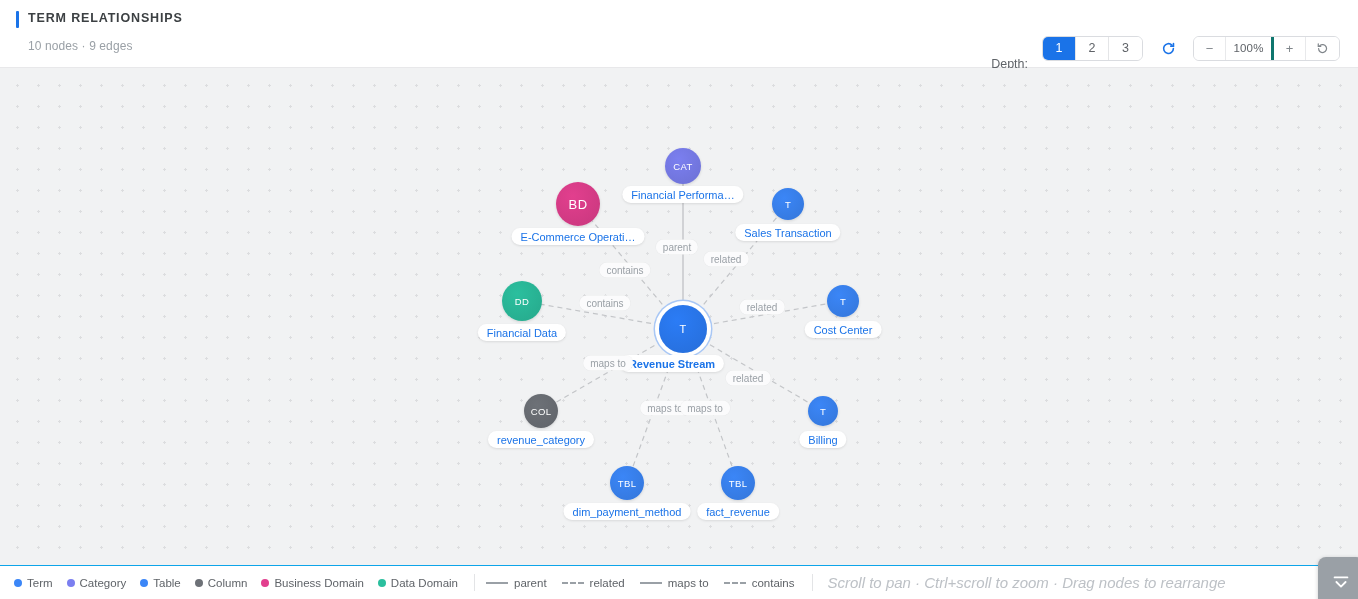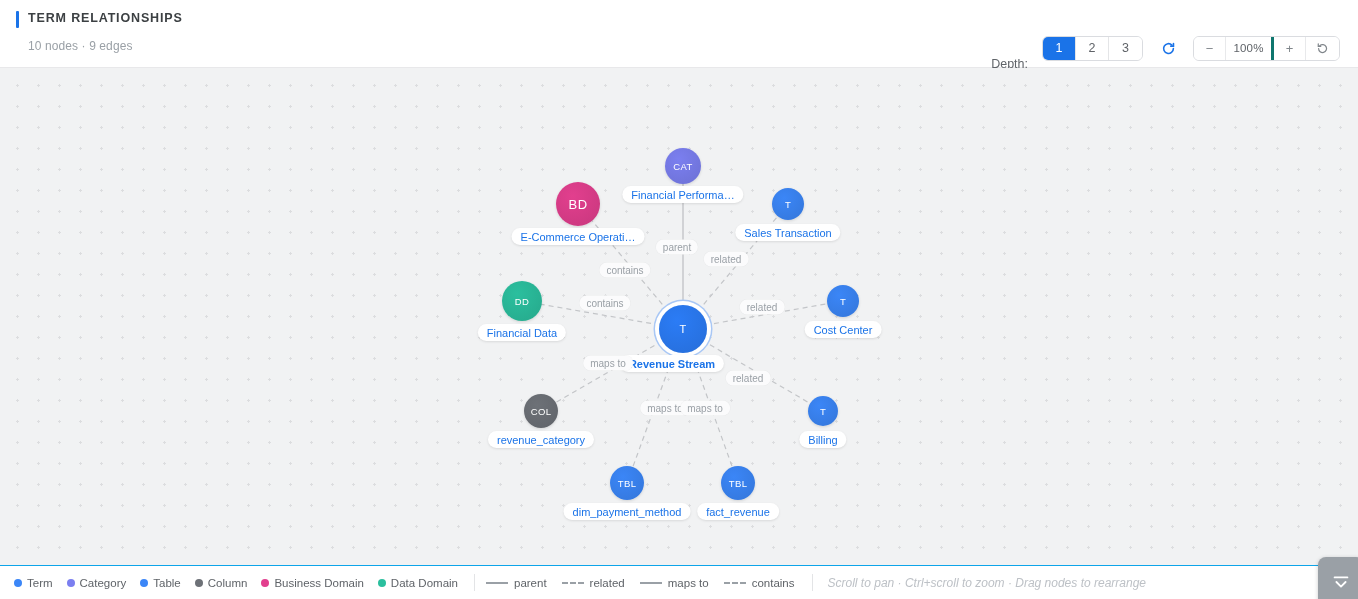--- a/index.html
+++ b/index.html
@@ -228,21 +228,21 @@
   }
   .lg-edge {
     display: flex; align-items: center; gap: 6px;
     margin-right: 15px;
     font-size: 11.5px; color: #5f6368;
     white-space: nowrap;
   }
   .ln-solid { width: 22px; height: 0; border-top: 2px solid #9aa0a6; display:block; }
   .ln-dash  { width: 22px; height: 0; border-top: 2px dashed #9aa0a6; display:block; }
   .lg-hint {
-    font-size: 12px; color: #bdc1c6; font-style: italic;
+    font-size: 15px; color: #bdc1c6; font-style: italic;
     white-space: nowrap; margin-left: 4px;
   }
 
   .corner-overlay {
     position: absolute;
     right: -6px;
     bottom: -8px;
     width: 46px;
     height: 50px;
     background: #9aa0a6;

